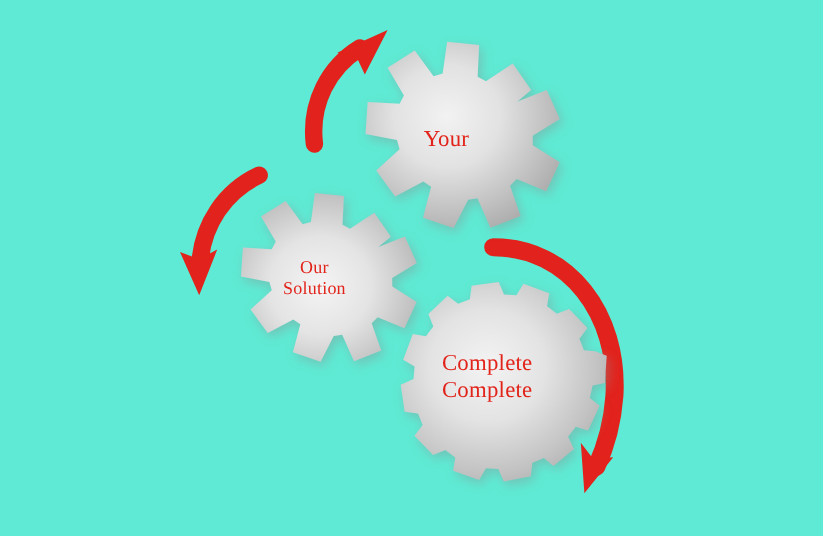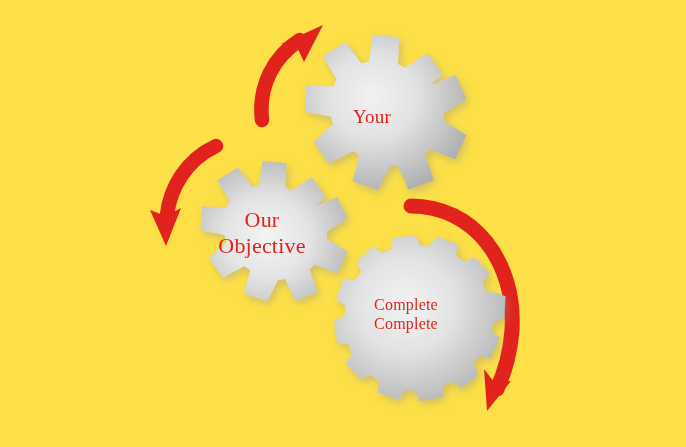--- a/index.html
+++ b/index.html
@@ -9,21 +9,21 @@
   body {
     width: 686px;
     height: 447px;
     overflow: hidden;
     font-family: "Liberation Serif", "DejaVu Serif", serif;
   }
   #canvas {
     position: relative;
     width: 686px;
     height: 447px;
-    background: #fde047;
+    background: #5eead4;
   }
   #scene {
     position: absolute;
     top: 0;
     left: 0;
     width: 686px;
     height: 447px;
   }
   .gear-label {
     position: absolute;
@@ -38,27 +38,27 @@
   #label-objective {
     left: 372px;
     top: 117px;
     transform: translate(-50%, -50%);
     font-size: 19px;
   }
   #label-expertise {
     left: 262px;
     top: 233px;
     transform: translate(-50%, -50%);
-    font-size: 22px;
+    font-size: 15px;
   }
   #label-solution {
     left: 406px;
     top: 315px;
     transform: translate(-50%, -50%);
-    font-size: 16px;
+    font-size: 19px;
   }
   .gear-label .line {
     display: block;
   }
 </style>
 </head>
 <body>
 
 <div id="canvas">
 
@@ -157,21 +157,21 @@
       "></path>
     </g>
   </svg>
 
   <div class="gear-label" id="label-objective">
     <span class="line">Your</span>
   </div>
 
   <div class="gear-label" id="label-expertise">
     <span class="line">Our</span>
-    <span class="line">Objective</span>
+    <span class="line">Solution</span>
   </div>
 
   <div class="gear-label" id="label-solution">
     <span class="line">Complete</span>
     <span class="line">Complete</span>
   </div>
 
 </div>
 
 </body></html>

